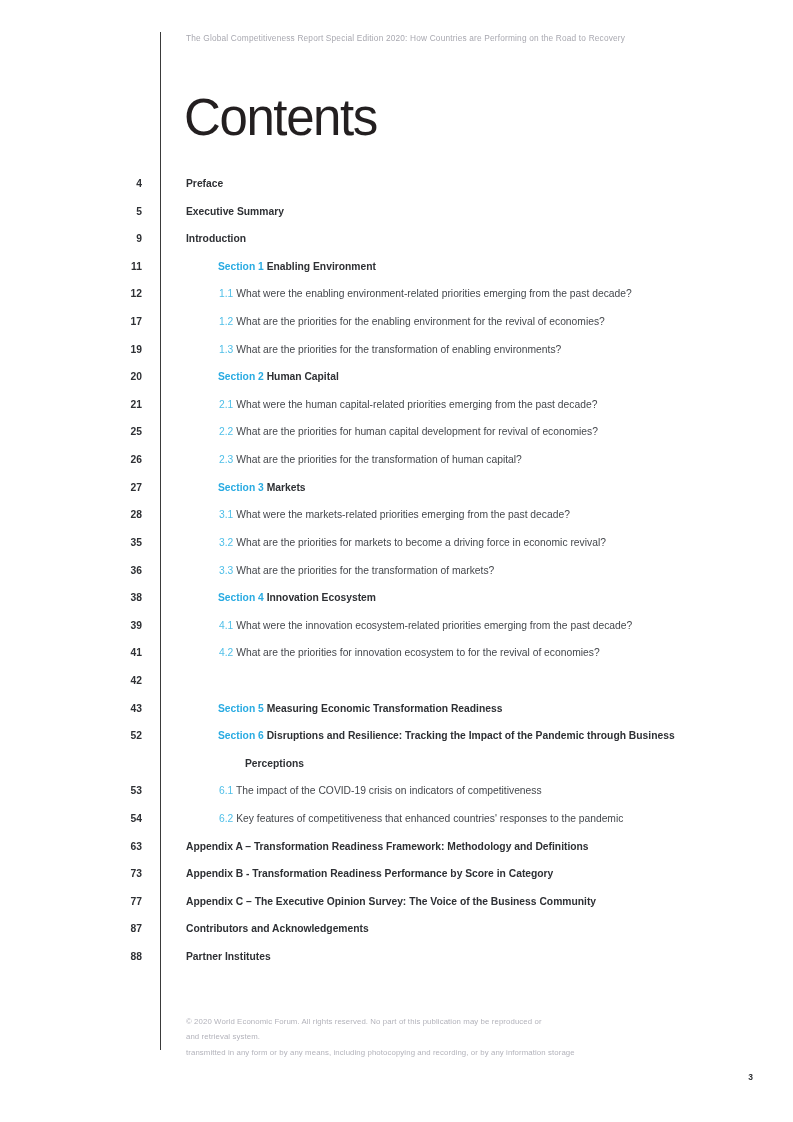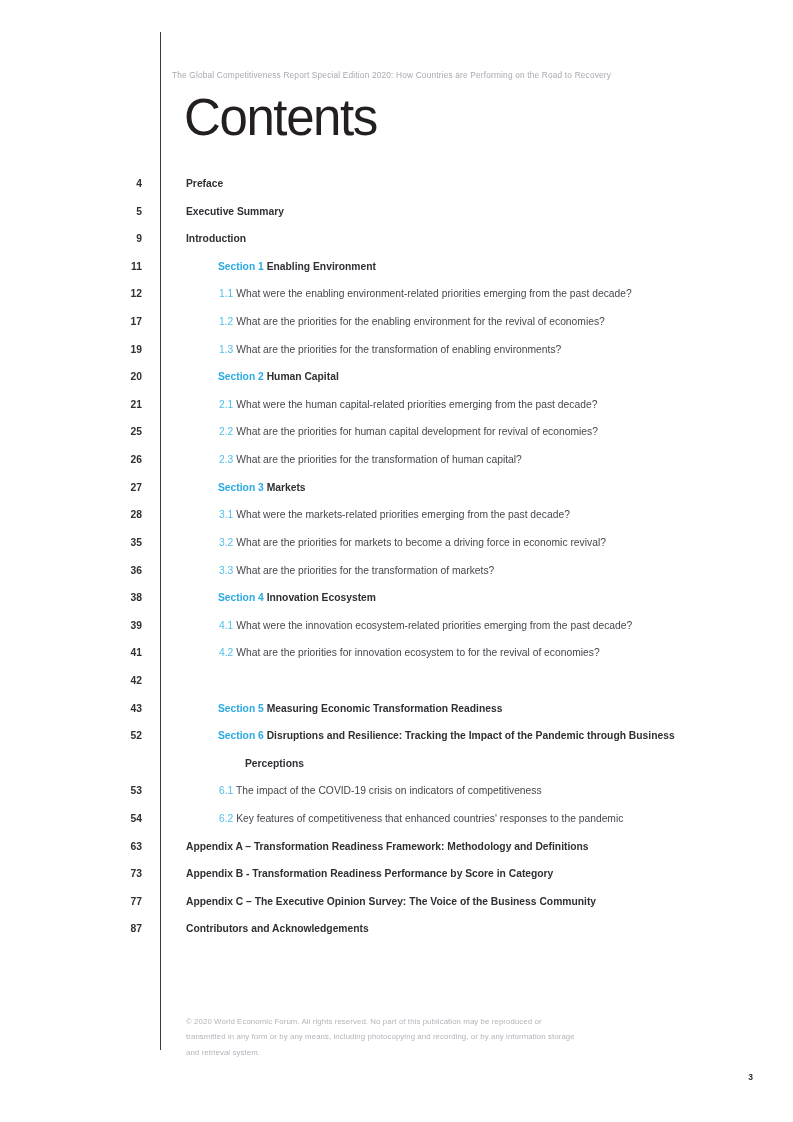--- a/index.html
+++ b/index.html
@@ -25,27 +25,26 @@
     left: 160px;
     top: 32px;
     width: 1px;
     height: 1018px;
     background: #3a3a3a;
   }
 
   
   .running-header {
     position: absolute;
-    left: 172px;
+    left: 186px;
     top: 33px;
     font-size: 8.3px;
     letter-spacing: 0.18px;
     color: #a8a8b0;
     white-space: nowrap;
-    margin-top: 37px;
   }
 
   
   .page-title {
     position: absolute;
     left: 184px;
     top: 92px;
     font-size: 51px;
     font-weight: normal;
     letter-spacing: -1.4px;
@@ -251,23 +250,27 @@
         <div class="entry plain">Appendix B - Transformation Readiness Performance by Score in Category</div>
       </div>
       <div class="toc-row">
         <div class="pagenum">77</div>
         <div class="entry plain">Appendix C – The Executive Opinion Survey: The Voice of the Business Community</div>
       </div>
       <div class="toc-row">
         <div class="pagenum">87</div>
         <div class="entry plain">Contributors and Acknowledgements</div>
       </div>
+      <div class="toc-row">
+        <div class="pagenum">88</div>
+        <div class="entry plain">Partner Institutes</div>
+      </div>
     </div>
 
   <div class="copyright" id="copyright">
       <div>© 2020 World Economic Forum. All rights reserved. No part of this publication may be reproduced or</div>
+      <div>and retrieval system.</div>
       <div>transmitted in any form or by any means, including photocopying and recording, or by any information storage</div>
-      <div>and retrieval system.</div>
     </div>
 
   <div class="folio">3</div>
 
 </div>
 
 </body></html>

